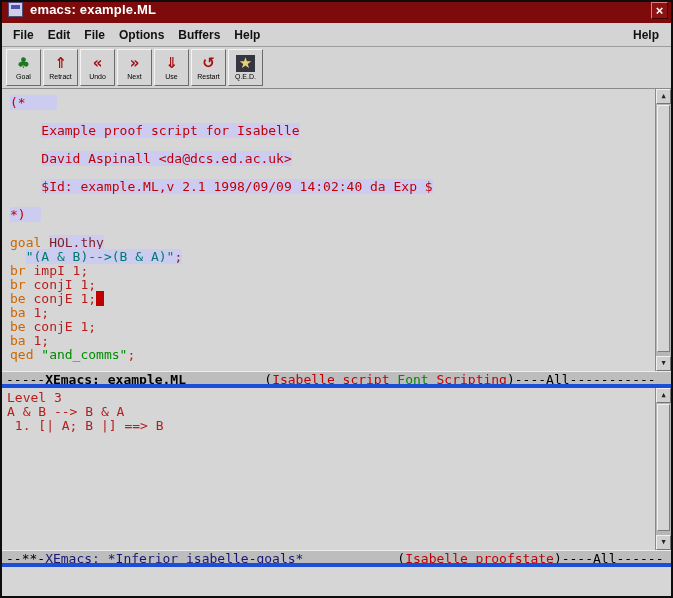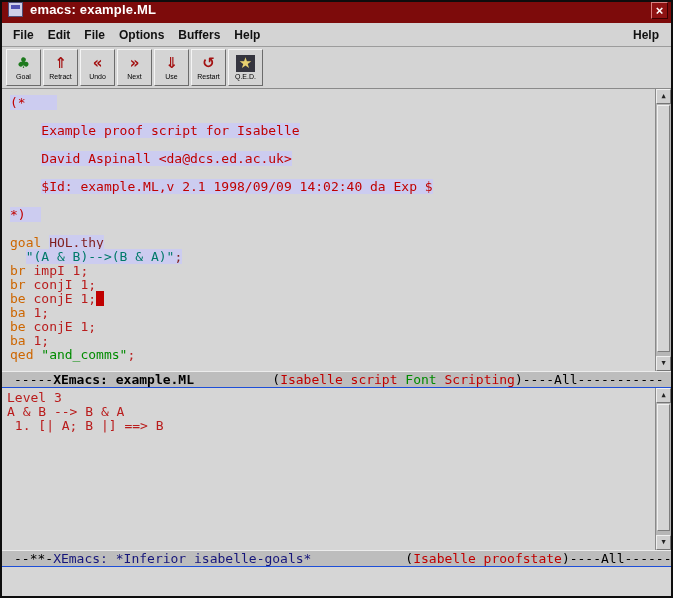--- a/index.html
+++ b/index.html
@@ -43,22 +43,22 @@
   .tk-kw{color:var(--c-kw);}
   .tk-sg{color:var(--c-strteal);background:var(--c-lock);}
   .tk-sq{color:var(--c-strgreen);}
   .tk-cur{background:var(--c-red);color:transparent;}
   .scrollbar{flex:0 0 16px;border-left:1px solid #8a8a8a;background:#b6b6b6;display:flex;flex-direction:column;}
   .sb-btn{flex:0 0 15px;background:#cfcfcf;border:1px solid;border-color:#efefef #757575 #757575 #efefef;
           font-size:7px;line-height:13px;text-align:center;color:#222;cursor:pointer;}
   .sb-trough{flex:1;position:relative;}
   .sb-thumb{position:absolute;left:1px;right:1px;top:1px;bottom:4px;background:#d4d4d4;border:1px solid;
             border-color:#f0f0f0 #7d7d7d #7d7d7d #f0f0f0;cursor:pointer;}
-  .modeline{flex:0 0 17px;background:var(--c-modeline);border-top:1px solid #ececec;border-bottom:1px solid #1d4ed8;
-            font-size:13px;line-height:15px;white-space:pre;overflow:hidden;padding-left:12px;color:#000;}
+  .modeline{flex:0 0 17px;background:var(--c-modeline);border-top:1px solid #ececec;border-bottom:4px solid #1d4ed8;
+            font-size:13px;line-height:15px;white-space:pre;overflow:hidden;padding-left:4px;color:#000;}
   .ml-pl{color:#000;}
   .ml-name{color:#000;font-weight:bold;}
   .ml-name2{color:var(--c-navy);font-weight:normal;}
   .ml-red{color:var(--c-red);}
   .ml-green{color:var(--c-green);}
   .minibuffer{flex:1;background:var(--c-bg);}
 </style>
 </head>
 <body>
 

